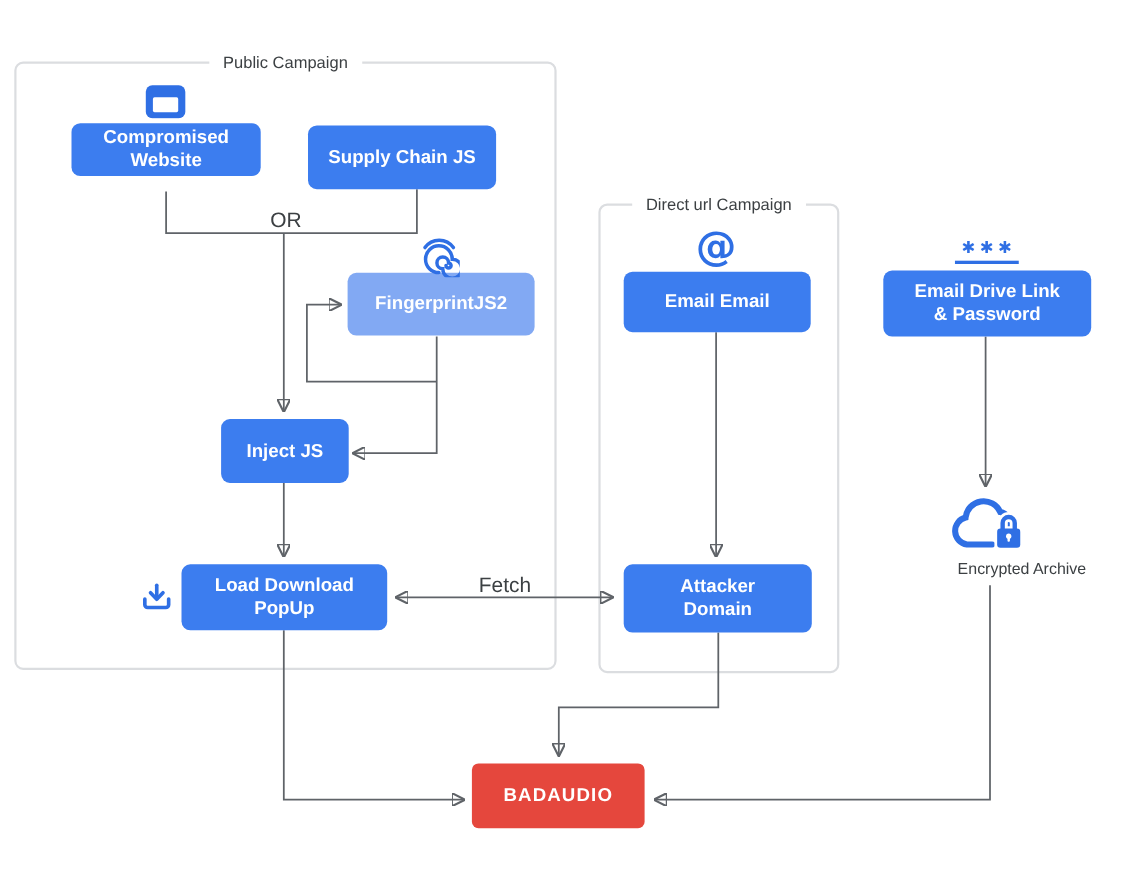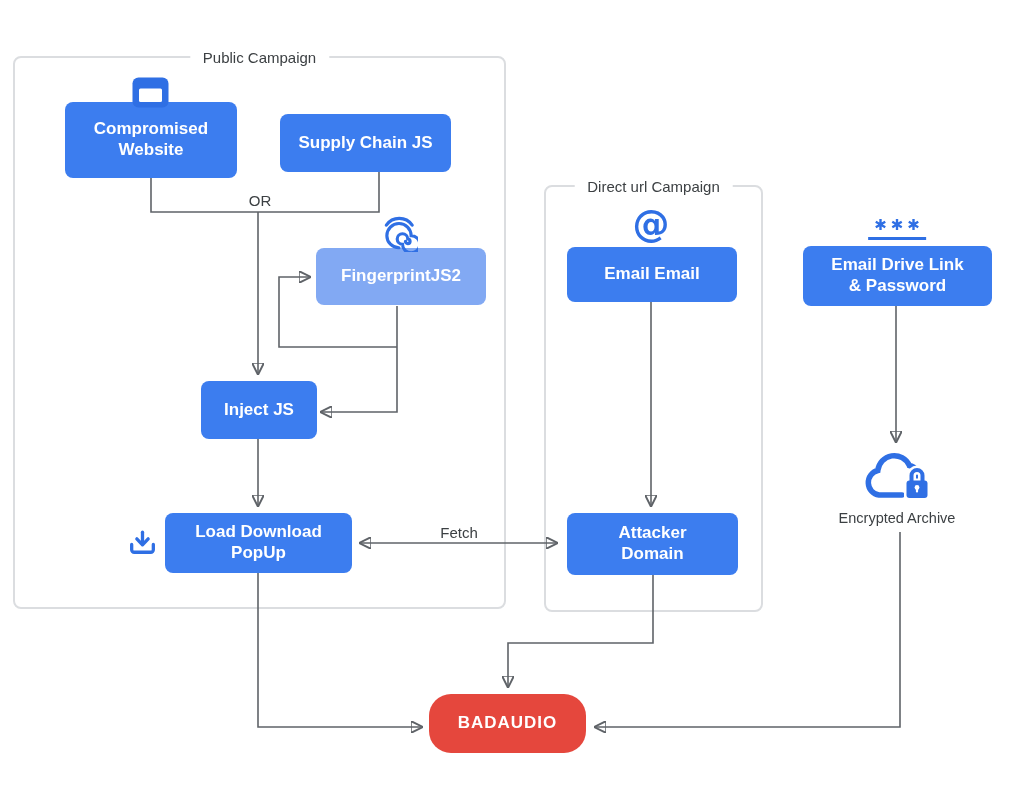--- a/index.html
+++ b/index.html
@@ -15,28 +15,28 @@
     background:#ffffff;padding:0 13px;font-size:15px;line-height:20px;
     color:#3C4043;white-space:nowrap;
   }
   .node{
     position:absolute;display:flex;flex-direction:column;align-items:center;justify-content:center;
     background:#3C7DEF;border-radius:8px;color:#ffffff;font-weight:bold;
     font-size:17px;line-height:1.22;text-align:center;box-sizing:border-box;
   }
   .node span{display:block;}
   .node.light{background:#82A9F3;}
-  .node.red{background:#E5473D;border-radius:22px;letter-spacing:1px;}
+  .node.red{background:#E5473D;border-radius:6px;letter-spacing:1px;}
   .edges{position:absolute;left:0;top:0;}
   .edges path{stroke:#5F6368;stroke-width:1.6;fill:none;}
   .annot{
-    position:absolute;transform:translateX(-50%);color:#3C4043;font-size:15px;
+    position:absolute;transform:translateX(-50%);color:#3C4043;font-size:19px;
     line-height:18px;white-space:nowrap;text-align:center;
   }
-  .annot.small{font-size:14.5px;}
+  .annot.small{font-size:14.5px;margin-left:32px;}
   .icon{position:absolute;}
   .at-glyph{
     color:#2F6FE4;font-size:37px;font-weight:bold;line-height:38px;
     font-family:"DejaVu Sans",sans-serif;transform:translateX(-50%);
   }
   .asterisk-glyph{
     color:#2F6FE4;font-size:15px;font-weight:bold;letter-spacing:4px;
     border-bottom:3.5px solid #2F6FE4;padding:0 2px 3px 6px;transform:translateX(-50%);
     font-family:"DejaVu Sans",sans-serif;white-space:nowrap;
   }
@@ -65,21 +65,21 @@
     <path d="M397 306 V412 H322" marker-end="url(#arr)"></path>
     <path d="M258 439 V505" marker-end="url(#arr)"></path>
     <path d="M258 573 V727 H421" marker-end="url(#arr)"></path>
     <path d="M361 543 H556" marker-start="url(#arr)" marker-end="url(#arr)"></path>
     <path d="M651 302 V505" marker-end="url(#arr)"></path>
     <path d="M653 575 V643 H508 V686" marker-end="url(#arr)"></path>
     <path d="M896 306 V441" marker-end="url(#arr)"></path>
     <path d="M900 532 V727 H596" marker-end="url(#arr)"></path>
   </svg>
 
-  <div class="node" style="left:65px;top:102px;width:172px;height:76px;padding:0 14px">
+  <div class="node" style="left:65px;top:112px;width:172px;height:48px;padding:0 14px">
     <span>Compromised</span>
     <span>Website</span>
   </div>
   <div class="node" style="left:280px;top:114px;width:171px;height:58px">
     <span>Supply Chain JS</span>
   </div>
   <div class="node light" style="left:316px;top:248px;width:170px;height:57px">
     <span>FingerprintJS2</span>
   </div>
   <div class="node" style="left:201px;top:381px;width:116px;height:58px">

